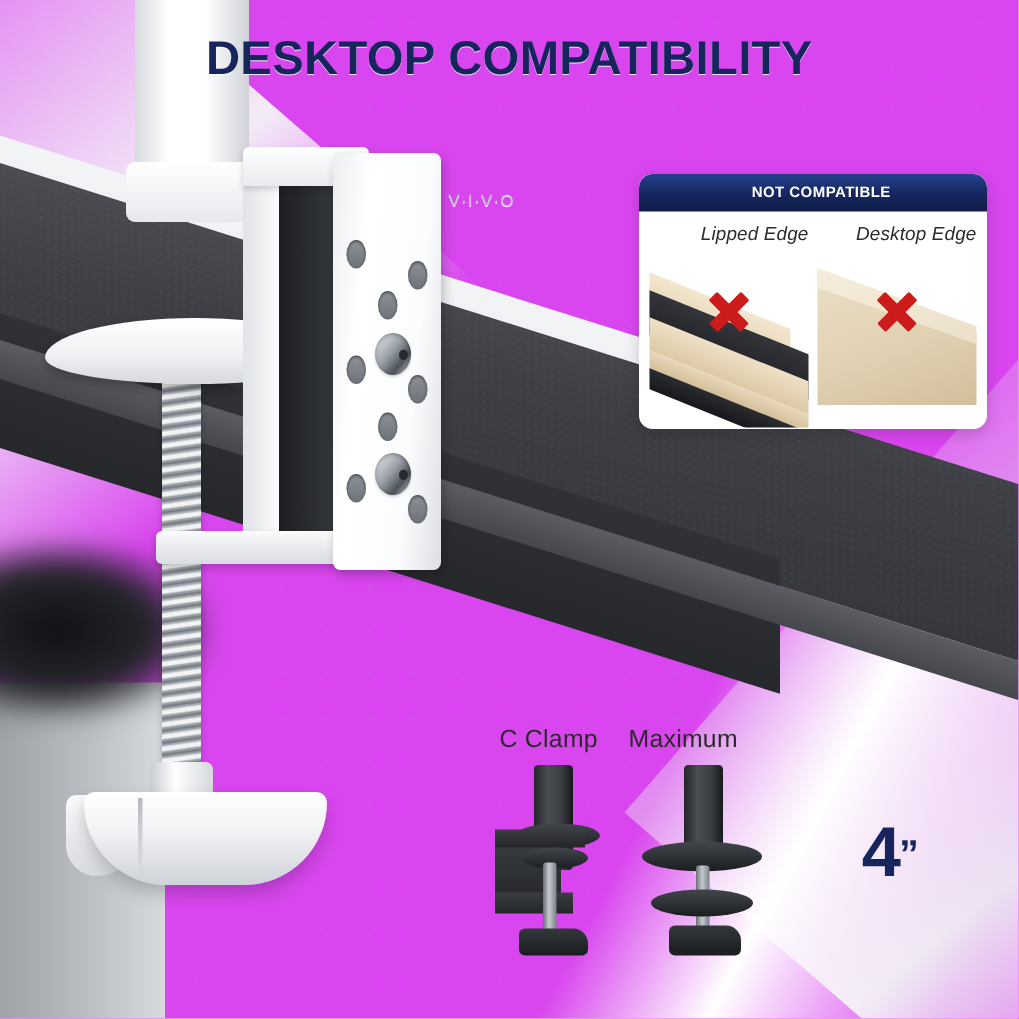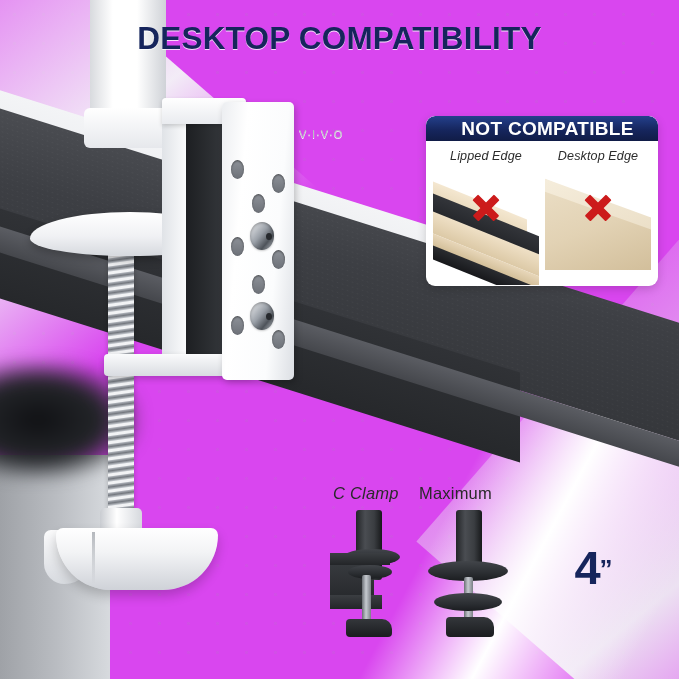--- a/index.html
+++ b/index.html
@@ -183,29 +183,29 @@
 
   
   .nc-card{
     position:absolute; left:426px; top:116px; width:232px; height:170px; z-index:40;
     background:#ffffff; border-radius:9px;
     box-shadow:0 3px 10px rgba(0,0,0,.17);
     overflow:hidden;
   }
   .nc-head{
     height:25px; background:linear-gradient(180deg,#24408c 0%,#16265e 55%,#101c46 100%);
-    color:#fff; font-size:19px; font-weight:bold; letter-spacing:.3px;
+    color:#fff; font-size:10px; font-weight:bold; letter-spacing:.3px;
     display:flex; align-items:center; justify-content:center;
     border-radius:9px 9px 0 0;
     padding-left:11px;
   }
   .nc-body{ display:flex; height:145px; padding:8px 7px 0 7px; gap:6px; }
   .nc-col{ flex:1; position:relative; }
   .nc-label{
-    font-size:12.6px; font-style:italic; color:#2c2c2c; text-align:center;
+    font-size:12.6px; font-style:italic; color:#2c2c2c; text-align:right;
     letter-spacing:.1px; white-space:nowrap;
   }
   .edge-art{ position:absolute; left:0; top:26px; width:100%; height:110px; overflow:hidden; }
 
   
   .lip-wood-top{
     position:absolute; left:-6px; top:34px; width:130px; height:22px;
     background:linear-gradient(180deg,#efe0c6,#dcc9a6);
     transform:skewY(22deg); transform-origin:left top;
   }
@@ -249,21 +249,21 @@
     content:""; position:absolute; left:50%; top:50%; width:30px; height:7.5px;
     background:#cc1b1b; border-radius:1px; margin:-3.75px 0 0 -15px;
   }
   .xmark::before{ transform:rotate(45deg); }
   .xmark::after{ transform:rotate(-45deg); }
 
   
   .mount-label{
     position:absolute; font-size:16.5px; color:#2a2a2a; letter-spacing:.2px; white-space:nowrap; z-index:35;
   }
-  .lbl-cclamp{ left:333px; top:484px;font-style:italic; }
+  .lbl-cclamp{ left:333px; top:484px; }
   .lbl-grommet{ left:419px; top:484px; }
 
   .mount{ position:absolute; z-index:34; }
   .m-post{
     position:absolute; background:linear-gradient(90deg,#232528 0%,#4a4d52 35%,#3a3d41 70%,#17191b 100%);
     border-radius:3px;
   }
   .m-plate{ position:absolute; background:linear-gradient(180deg,#3b3e42,#232528); }
   .m-disc{
     position:absolute; border-radius:50%;

